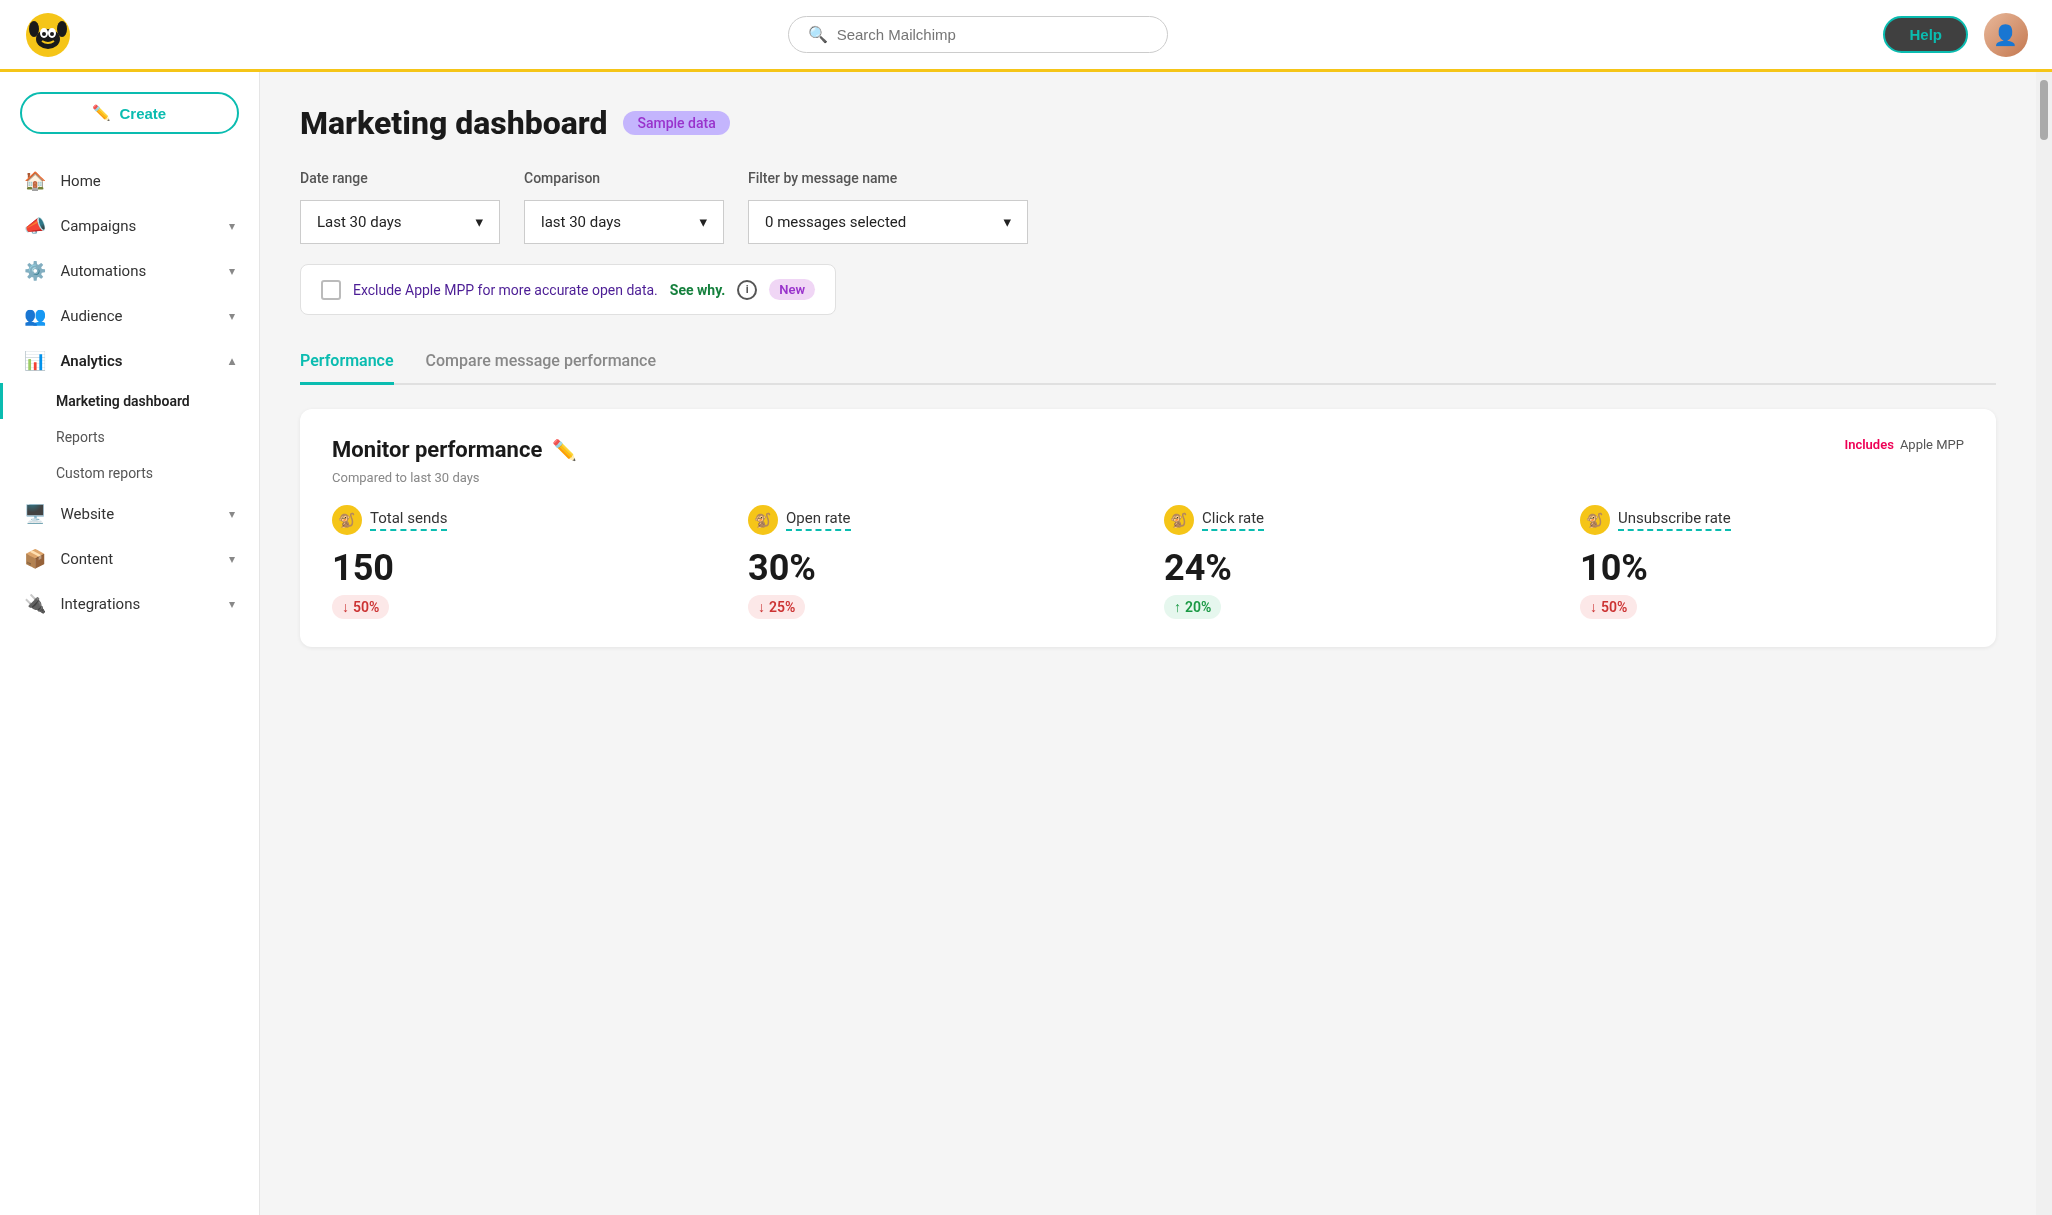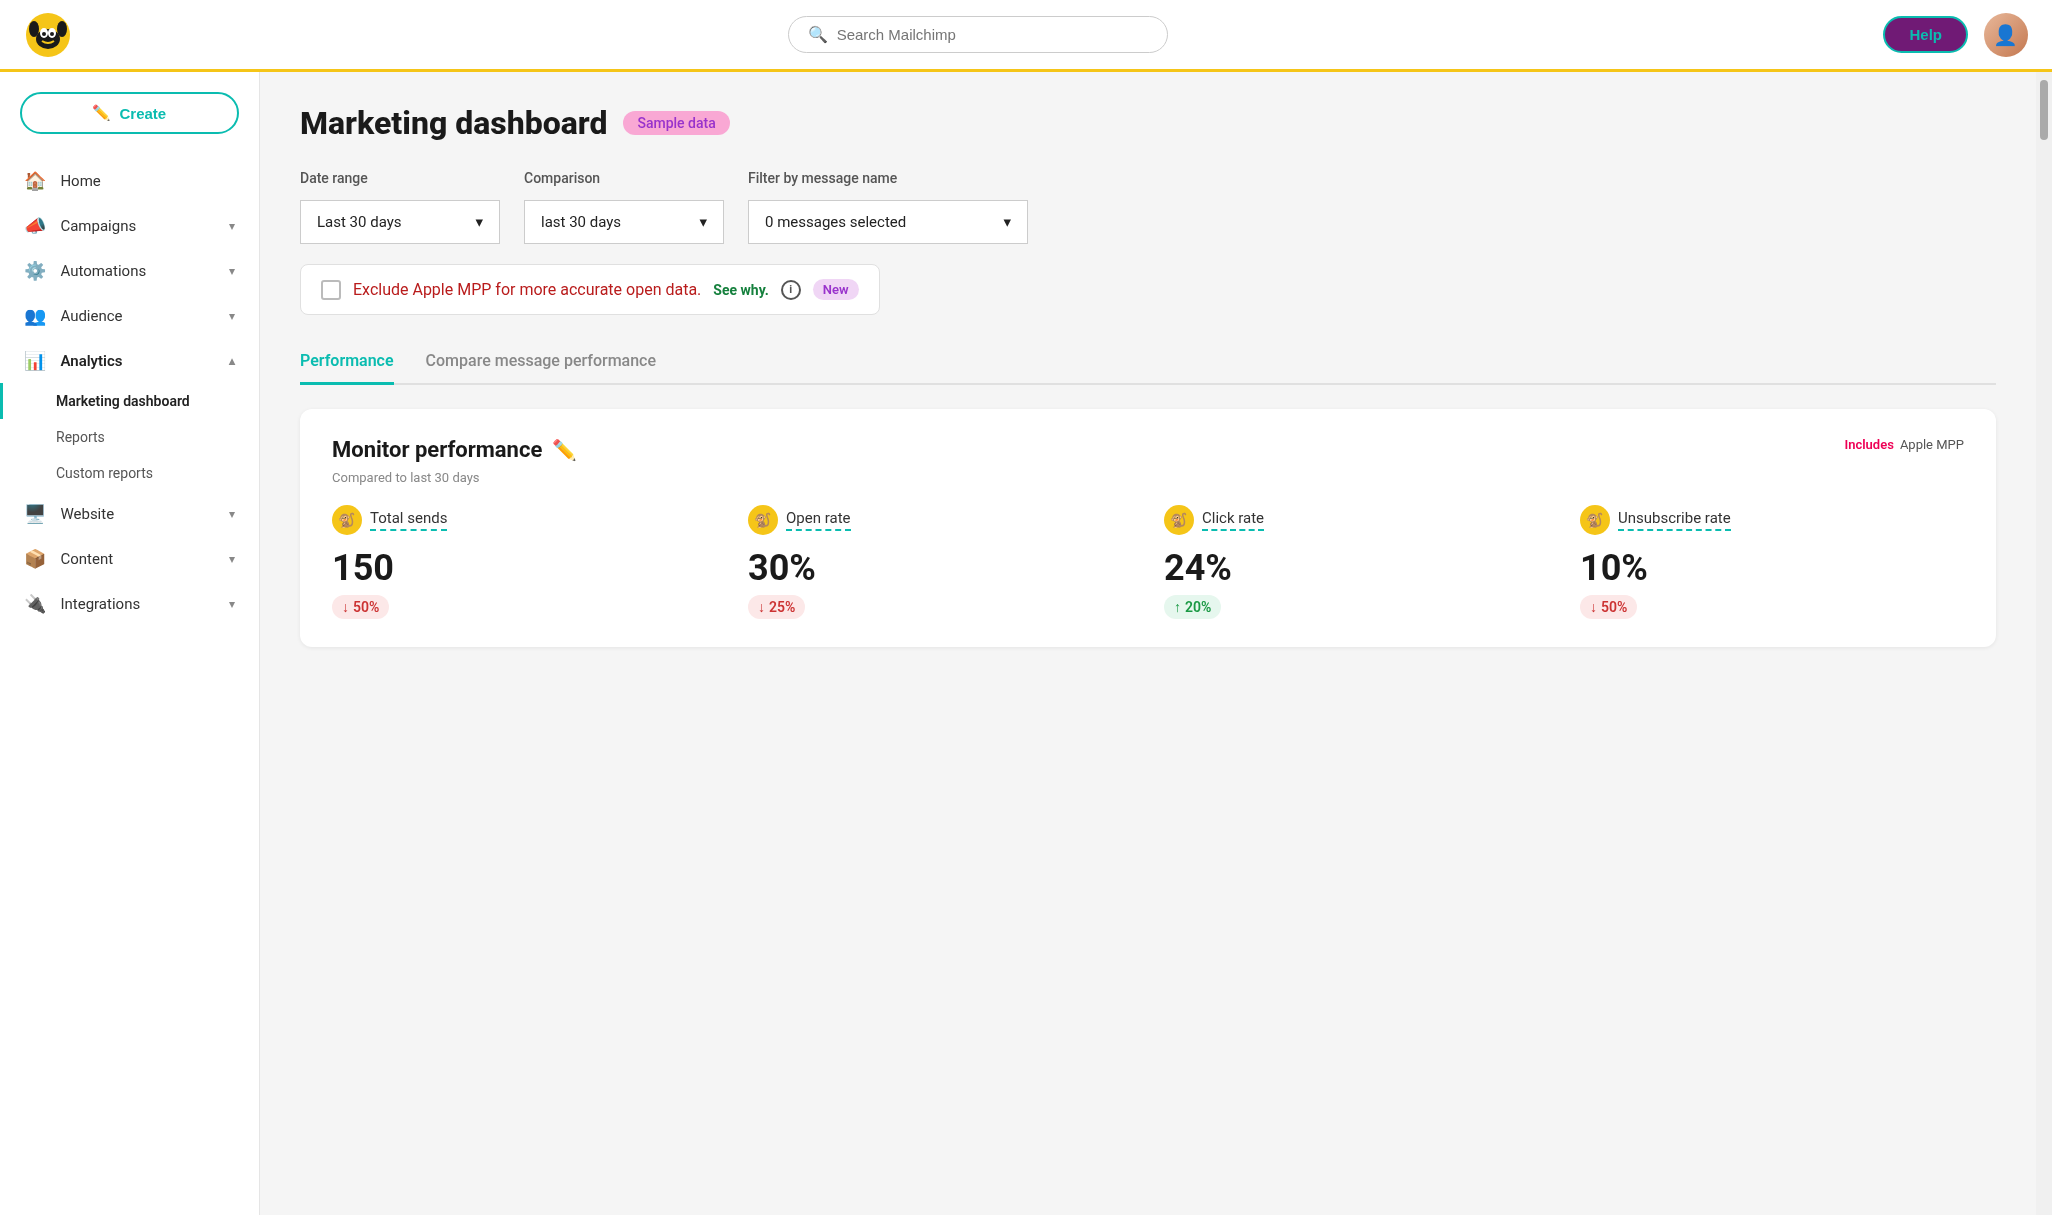--- a/index.html
+++ b/index.html
@@ -16,21 +16,21 @@
       display: flex; align-items: center; gap: 8px;
       border: 1.5px solid #ccc; border-radius: 24px;
       padding: 8px 20px; width: 380px; background: #fff;
     }
     .topbar-search input {
       border: none; outline: none; font-size: 15px; color: #333; width: 100%;
     }
     .topbar-right { display: flex; align-items: center; gap: 16px; }
     .help-btn {
       border: 2px solid #0abcb0; border-radius: 24px;
-      padding: 8px 24px; background: #701a75; color: #0abcb0;
+      padding: 8px 24px; background: #404040; color: #0abcb0;
       font-size: 15px; font-weight: 600; cursor: pointer;
     }
     .avatar {
       width: 44px; height: 44px; border-radius: 50%;
       background: linear-gradient(135deg, #e8b89a, #c47850);
       overflow: hidden; display: flex; align-items: center; justify-content: center;
       font-size: 20px;
     }
 
     
@@ -74,21 +74,21 @@
     .main { flex: 1; overflow-y: auto; padding: 32px 40px; }
 
     
     .page-header {
       display: flex; align-items: center; justify-content: space-between;
       margin-bottom: 28px;
     }
     .page-title-area { display: flex; align-items: center; gap: 16px; }
     .page-title { font-size: 32px; font-weight: 800; color: #1a1a1a; }
     .sample-badge {
-      background: #f9a8d4; color: #9933cc;
+      background: #c4b5fd; color: #9933cc;
       border-radius: 16px; padding: 4px 14px; font-size: 14px; font-weight: 500;
     }
     .upgrade-btn {
       background: #1a7a7a; color: #fff; border: none; border-radius: 24px;
       padding: 14px 28px; font-size: 16px; font-weight: 600; cursor: pointer;
     }
 
     
     .filters { display: flex; gap: 24px; margin-bottom: 20px; flex-wrap: wrap; }
     .filter-group { display: flex; flex-direction: column; gap: 14px; }
@@ -103,21 +103,21 @@
     
     .exclude-bar {
       display: flex; align-items: center; gap: 12px;
       background: #fff; border: 1.5px solid #e0e0e0; border-radius: 8px;
       padding: 14px 20px; margin-bottom: 24px; width: fit-content;
     }
     .checkbox-box {
       width: 20px; height: 20px; border: 2px solid #bbb; border-radius: 3px;
       background: #fff; cursor: pointer;
     }
-    .exclude-text { font-size: 16px; color: #b91c1c; }
+    .exclude-text { font-size: 14px; color: #4c1d95; }
     .see-why { color: #15803d; font-size: 14px; cursor: pointer; font-weight: bold; }
     .info-icon {
       width: 20px; height: 20px; border: 2px solid #555; border-radius: 50%;
       display: flex; align-items: center; justify-content: center;
       font-size: 11px; color: #555; font-weight: bold;
     }
     .new-badge {
       background: #f0d6f5; color: #9933cc; border-radius: 12px;
       padding: 3px 10px; font-size: 13px; font-weight: 600;
     }

